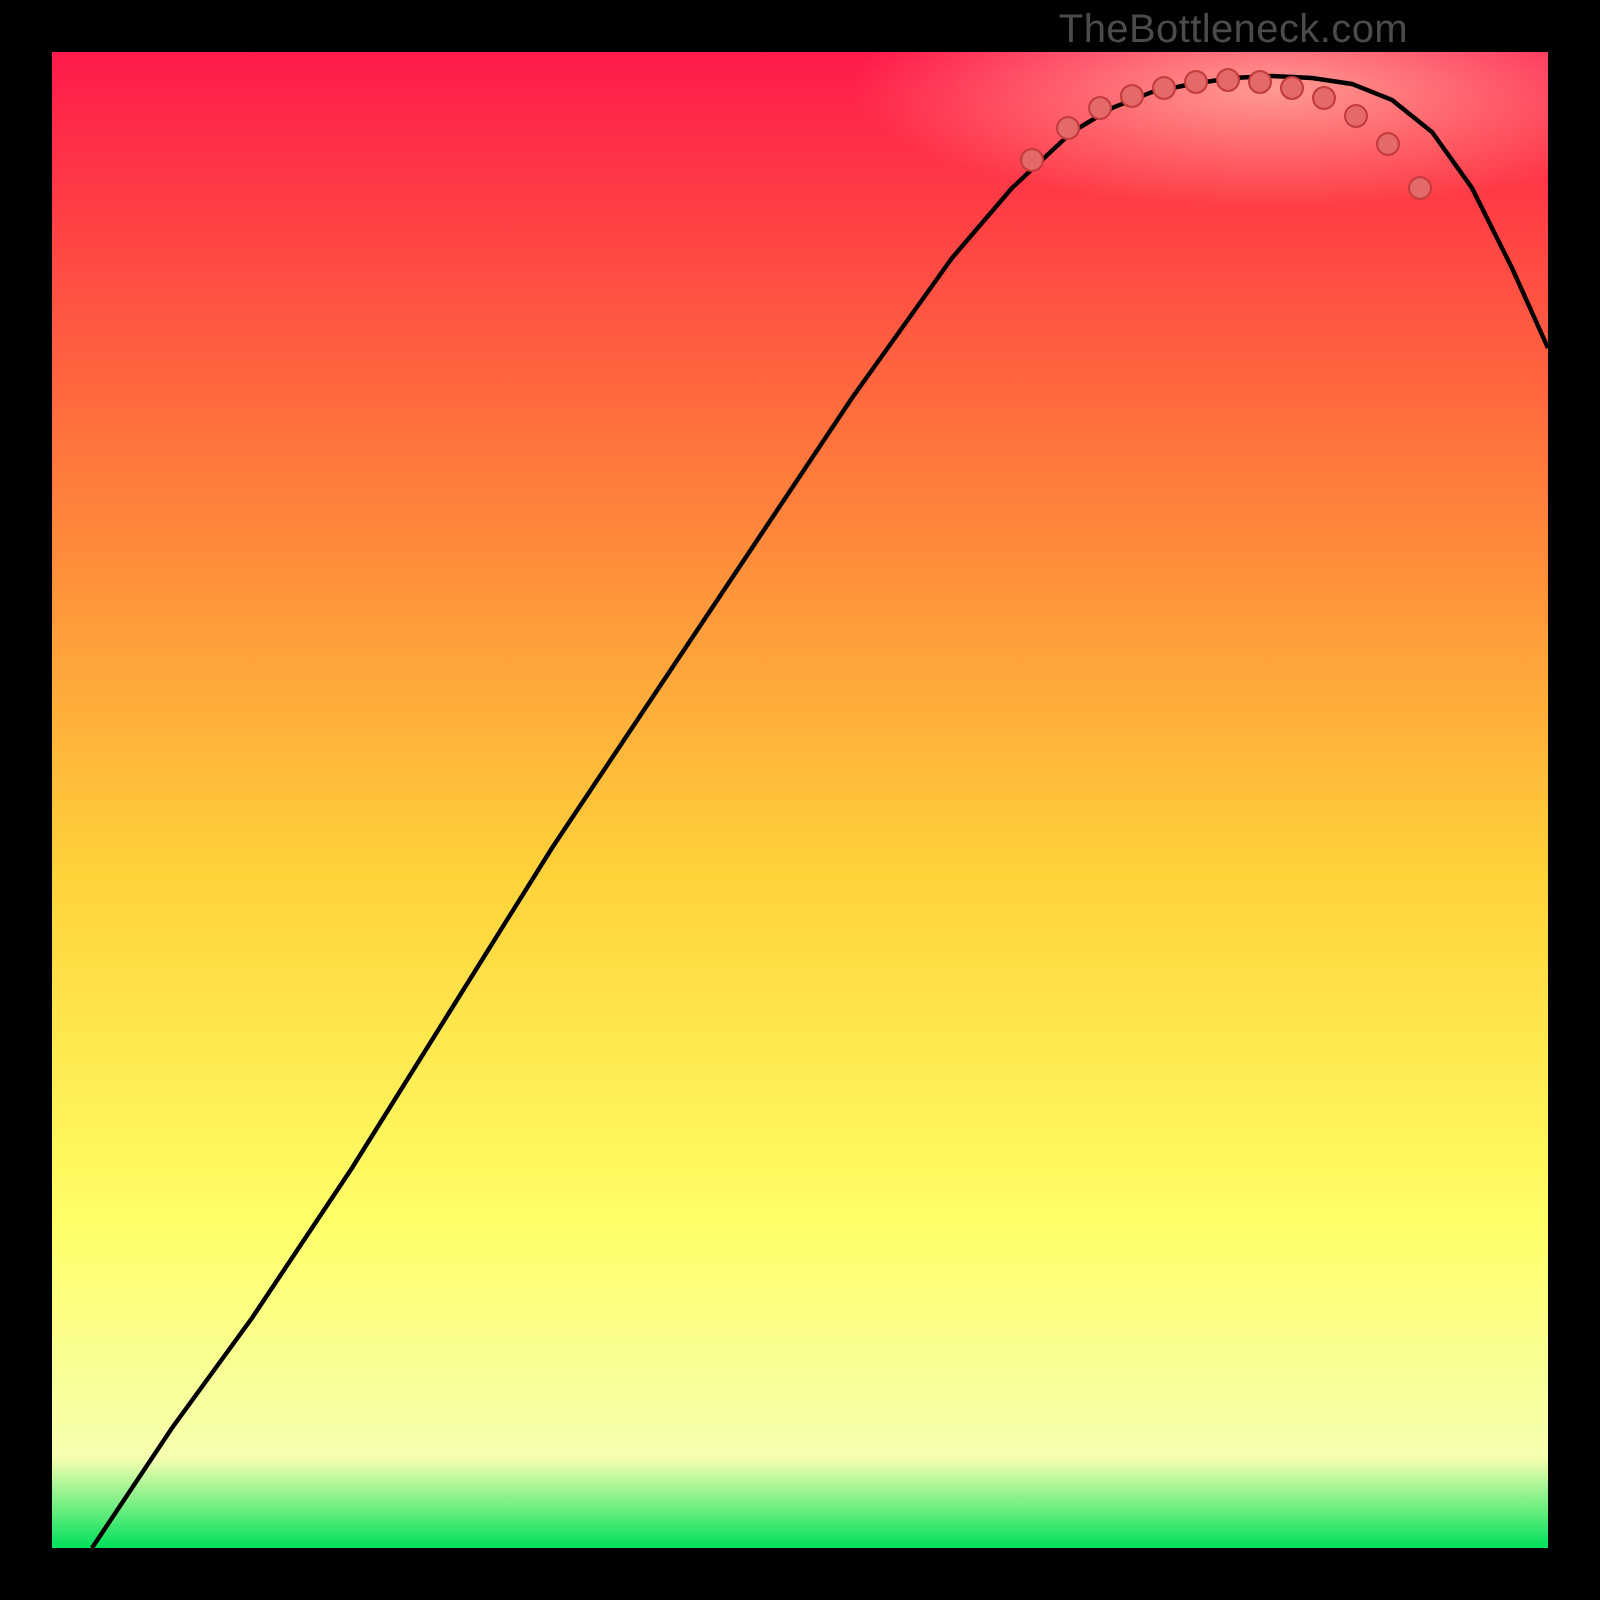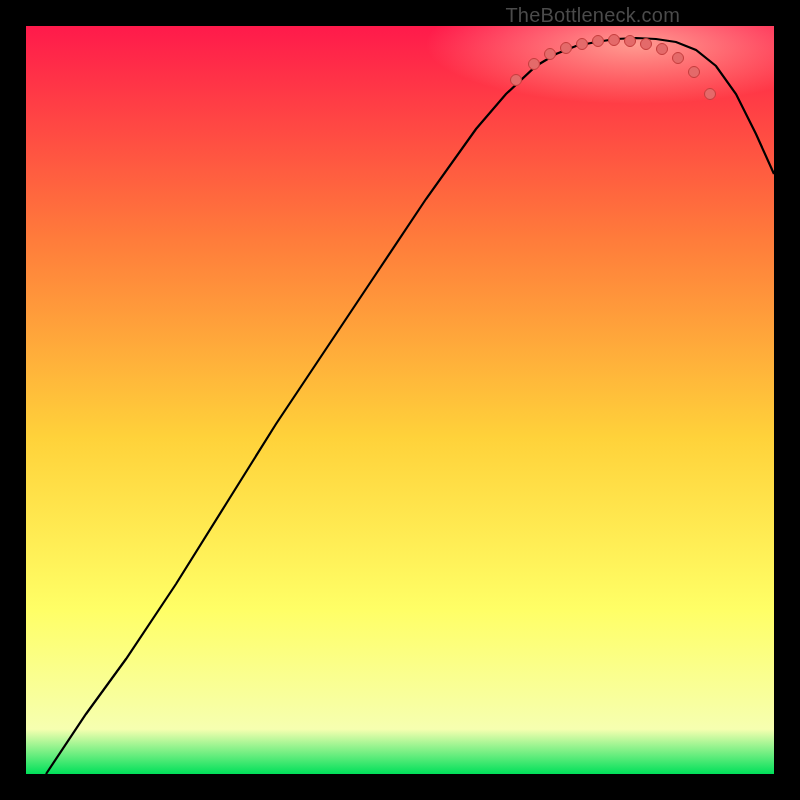--- a/index.html
+++ b/index.html
@@ -8,20 +8,21 @@
     width: 800px;
     height: 800px;
     background: #000000;
     overflow: hidden;
     font-family: Arial, Helvetica, sans-serif;
   }
   .stage {
     position: relative;
     width: 688px;
     height: 800px;
+    padding-left: 24px;
   }
   .chart-area {
     position: absolute;
     left: 26px;
     top: 26px;
     width: 748px;
     height: 748px;
   }
   svg.bg {
     position: absolute;

